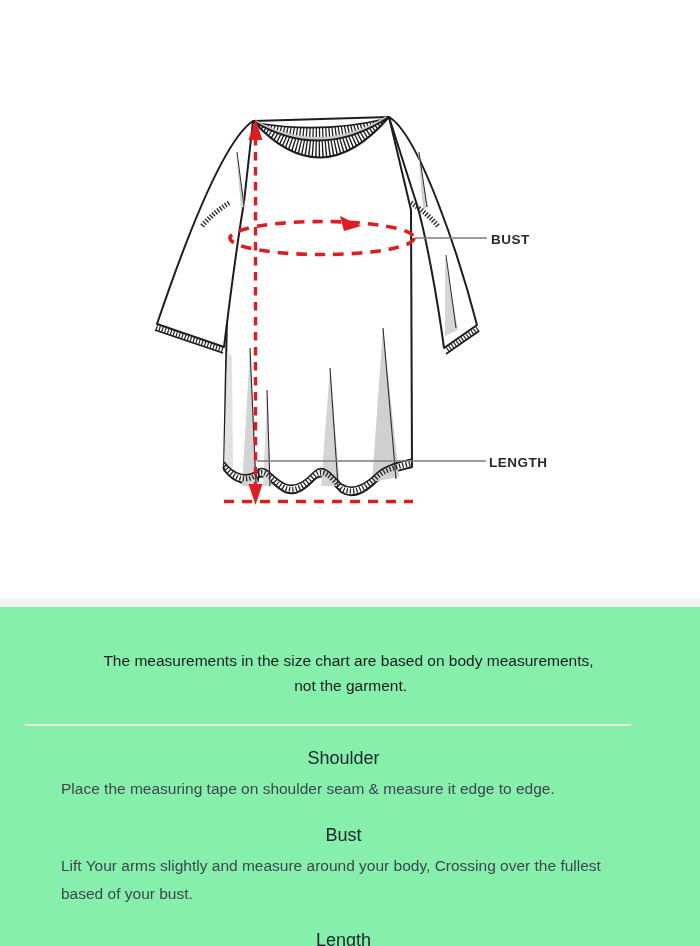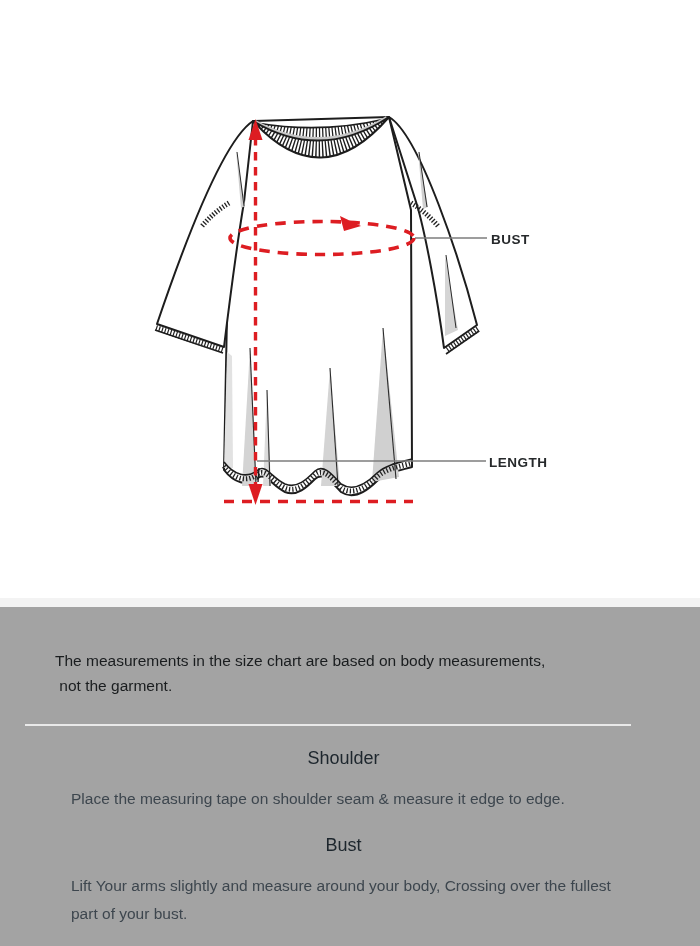--- a/index.html
+++ b/index.html
@@ -1,26 +1,26 @@
 <!DOCTYPE html>
 <html><head>
 <meta charset="utf-8">
 <style>
   html,body{margin:0;padding:0;background:#fff;}
-  .page{position:relative;width:700px;height:946px;background:#a3a3a3;overflow:hidden;
+  .page{position:relative;width:700px;height:946px;background:#86efac;overflow:hidden;
         font-family:"Liberation Sans",sans-serif;}
   .figure{position:relative;width:700px;height:598px;background:#fff;}
   .figure svg{display:block;}
   .divider-bar{width:700px;height:9px;background:#f3f3f3;}
   .note{margin:41px 58px 0 55px;font-size:15.5px;line-height:25px;color:#1a1d1f;
-        white-space:pre-wrap;}
+        white-space:pre-wrap;text-align:center;}
   .thin-divider{margin:26px 0 0 25px;width:606px;height:0;border-top:2px solid #e9e9e9;}
   .section{margin:22px 68px 0 55px;}
   .section .title{font-size:18px;font-weight:500;color:#1d262d;margin:0 0 5px 0;text-align:center;}
-  .section .desc{font-size:15.5px;line-height:28px;color:#3d464e;margin:16px;white-space:pre-wrap;}
+  .section .desc{font-size:15.5px;line-height:28px;color:#3d464e;margin:6px;white-space:pre-wrap;}
   text.callout{font-size:13.5px;font-weight:600;letter-spacing:.5px;fill:#26292b;
         font-family:"Liberation Sans",sans-serif;}
 </style>
 </head>
 <body>
 
 <div class="page">
 
   <div class="figure">
     <svg width="700" height="598" viewBox="0 0 700 598">
@@ -124,21 +124,21 @@
   <div class="thin-divider"></div>
 
   <div class="section">
     <h3 class="title">Shoulder</h3>
     <p class="desc">Place the measuring tape on shoulder seam &amp; measure it edge to edge.</p>
   </div>
 
   <div class="section">
     <h3 class="title">Bust</h3>
     <p class="desc">Lift Your arms slightly and measure around your body, Crossing over the fullest
-part of your bust.</p>
+based of your bust.</p>
   </div>
 
   <div class="section">
     <h3 class="title">Length</h3>
 
   </div>
 
 </div>
 
 </body></html>

